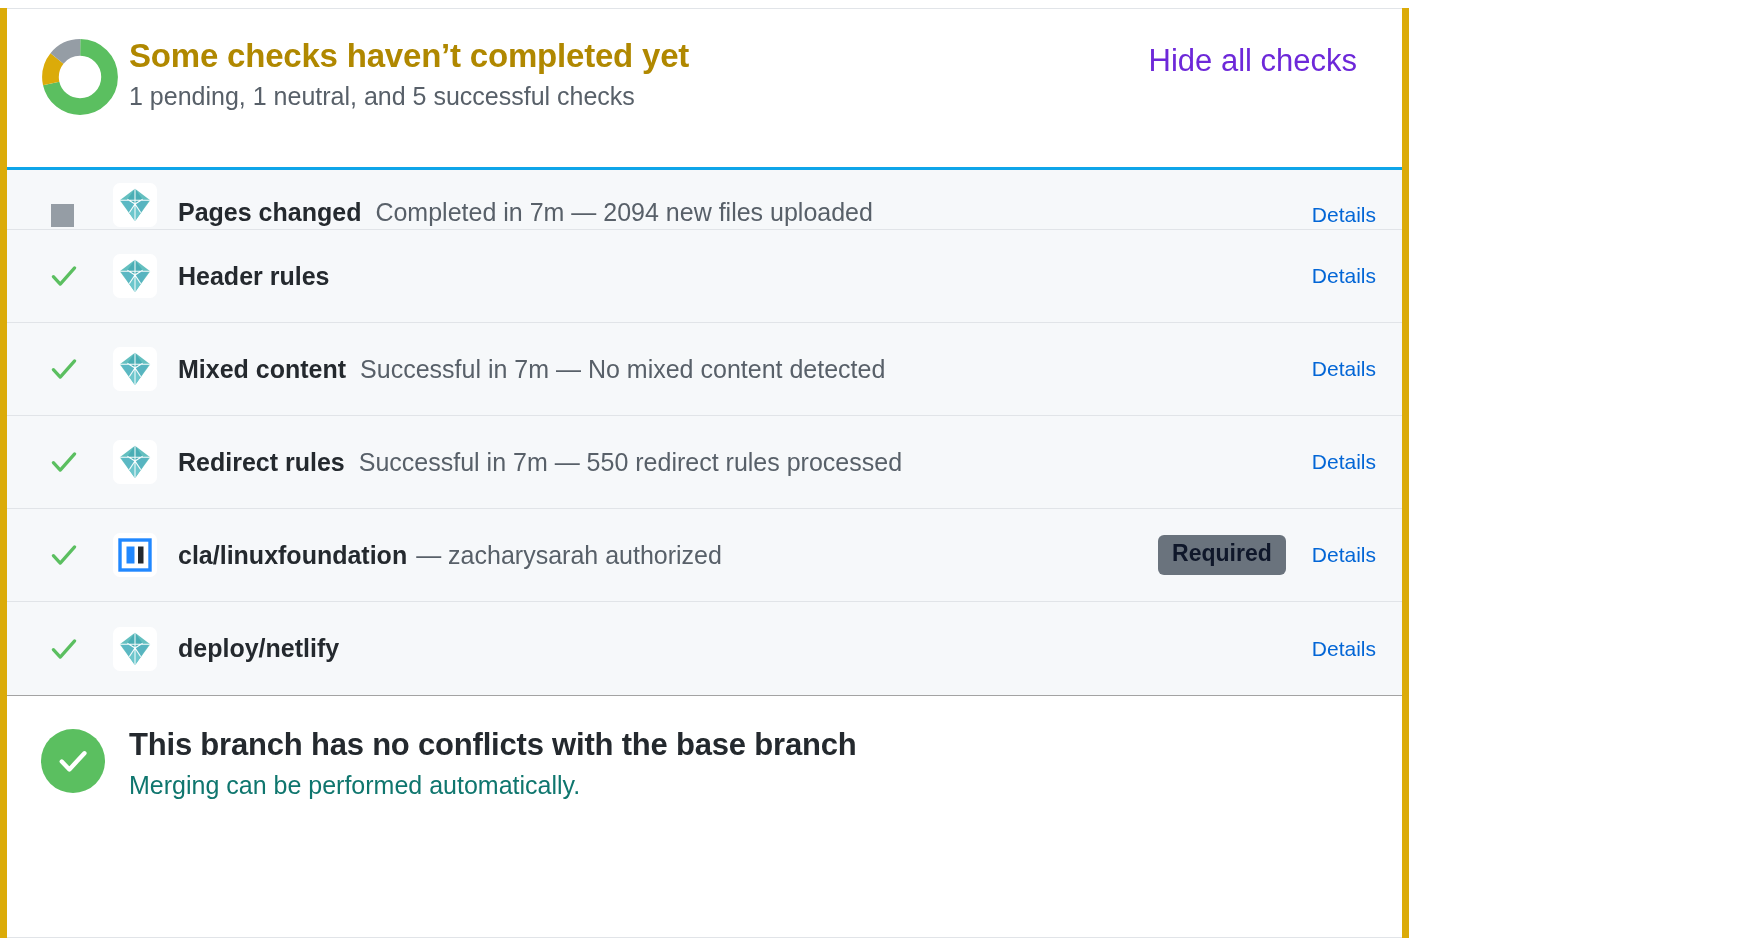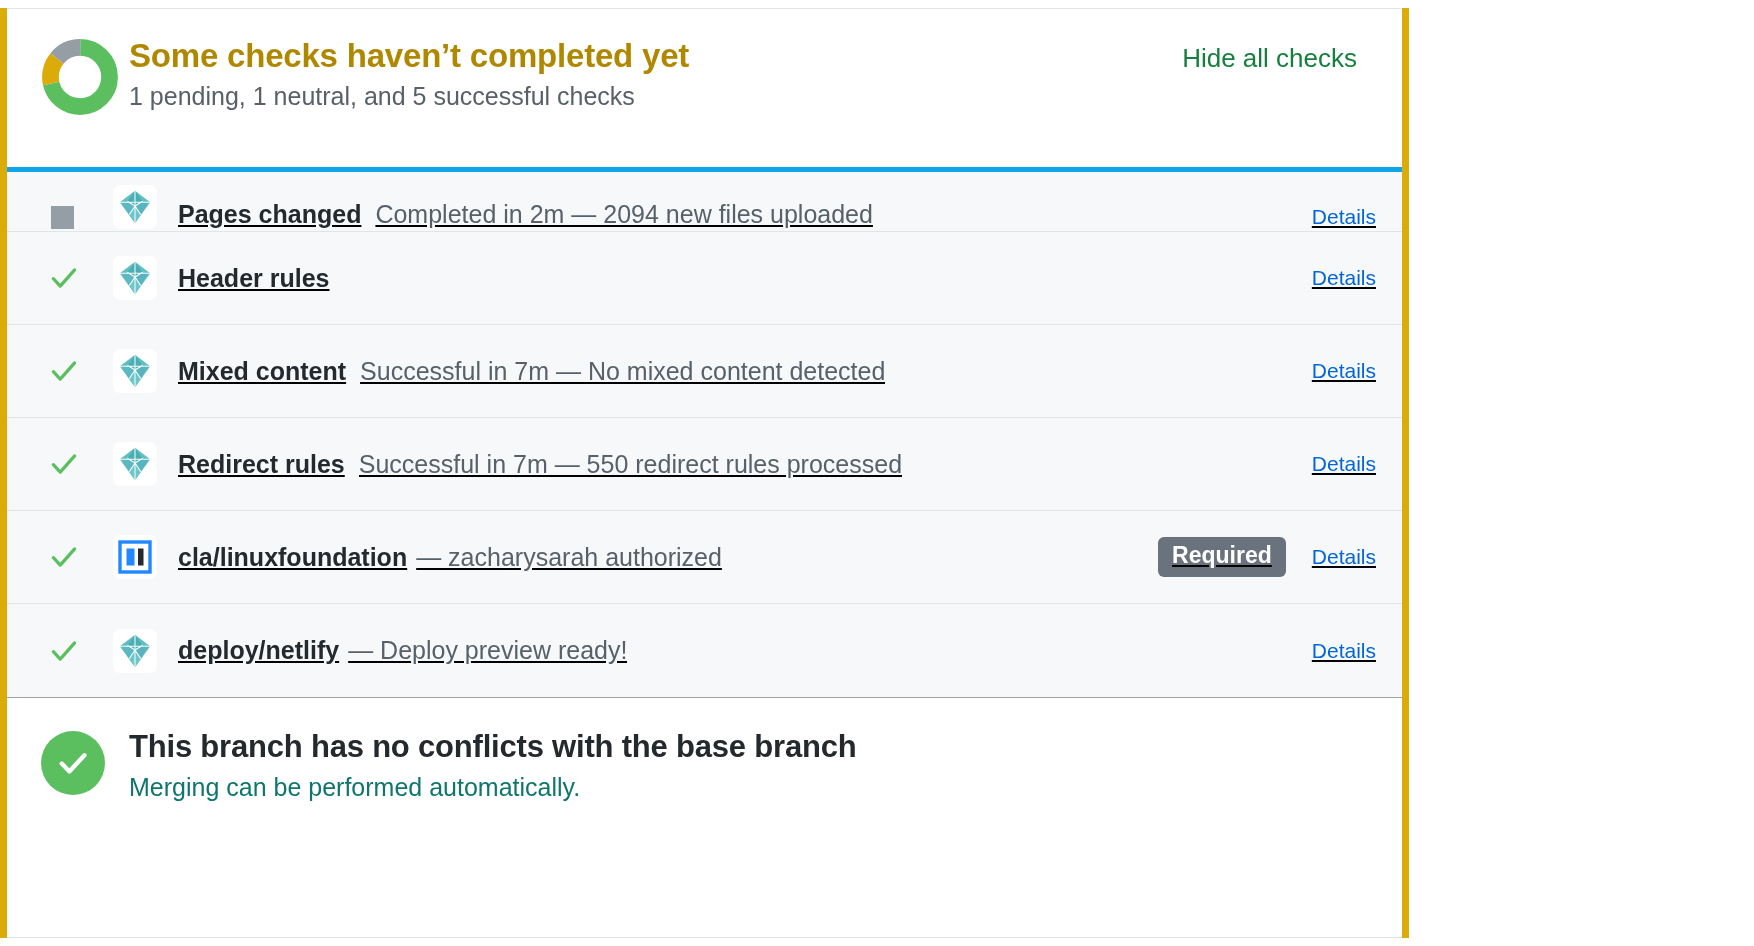--- a/index.html
+++ b/index.html
@@ -65,37 +65,36 @@
     margin: 0 0 4px 0;
   }
   .header-sub {
     font-size: 25px;
     color: #586069;
     line-height: 1.3;
     margin: 0;
   }
   .hide-all {
     flex: 0 0 auto;
-    font-size: 26px;
-    color: #15803d;
+    font-size: 31px;
+    color: #6d28d9;
     text-decoration: none;
     padding-top: 8px;
     padding-right: 11px;
     cursor: pointer;
     white-space: nowrap;
     text-align: center;
   }
 
   
   .checks-list {
     flex: 0 0 auto;
     background: #f6f8fa;
-    border-top: 5px solid #0ea5e9;
+    border-top: 3px solid #0ea5e9;
     overflow: hidden;
-    text-decoration: underline;
   }
   .check-row {
     display: flex;
     align-items: center;
     height: 93px;
     padding: 0 26px 0 42px;
     border-bottom: 1px solid #e1e4e8;
     background: #f6f8fa;
   }
   .check-row.first-clipped {
@@ -148,21 +147,21 @@
     margin-left: 14px;
     white-space: nowrap;
     overflow: hidden;
   }
   .check-desc.tight { margin-left: 9px; }
   .spacer { flex: 1 1 auto; }
 
   .badge-required {
     flex: 0 0 auto;
     background: #6a737d;
-    color: #ffffff;
+    color: #0f172a;
     font-size: 23px;
     font-weight: bold;
     border-radius: 6px;
     padding: 6px 14px 8px 14px;
     margin-right: 26px;
     line-height: 1.1;
     white-space: nowrap;
   }
   .details-link {
     flex: 0 0 auto;
@@ -252,21 +251,21 @@
             <polygon points="20,3 28,14 20,19 12,14" fill="#4aaeb5"></polygon>
             <polygon points="12,14 20,19 14,28 6,16" fill="#5bb8c4"></polygon>
             <polygon points="28,14 34,16 26,28 20,19" fill="#57b4c0"></polygon>
             <polygon points="14,28 20,19 26,28 20,37" fill="#6cc6cc"></polygon>
             <g stroke="#ffffff" stroke-width="1.1" fill="none" opacity="0.95">
               <path d="M20,3 L20,37 M4,15 L36,15 M12,14 L20,19 L28,14 M14,28 L20,19 L26,28"></path>
             </g>
           </svg>
         </div>
         <span class="check-name">Pages changed</span>
-        <span class="check-desc">Completed in 2m — 2094 new files uploaded</span>
+        <span class="check-desc">Completed in 7m — 2094 new files uploaded</span>
         <span class="spacer"></span>
         <a class="details-link">Details</a>
       </div>
 
       <div class="check-row">
         <div class="status-icon">
           <svg class="tick" viewBox="0 0 24 24">
             <path d="M3.5 12.5 L9 18.5 L20.5 5.5" fill="none" stroke="#5bbf60" stroke-width="2.6" stroke-linecap="round" stroke-linejoin="round"></path>
           </svg>
         </div>
@@ -367,21 +366,20 @@
             <polygon points="20,3 28,14 20,19 12,14" fill="#4aaeb5"></polygon>
             <polygon points="12,14 20,19 14,28 6,16" fill="#5bb8c4"></polygon>
             <polygon points="28,14 34,16 26,28 20,19" fill="#57b4c0"></polygon>
             <polygon points="14,28 20,19 26,28 20,37" fill="#6cc6cc"></polygon>
             <g stroke="#ffffff" stroke-width="1.1" fill="none" opacity="0.95">
               <path d="M20,3 L20,37 M4,15 L36,15 M12,14 L20,19 L28,14 M14,28 L20,19 L26,28"></path>
             </g>
           </svg>
         </div>
         <span class="check-name">deploy/netlify</span>
-        <span class="check-desc tight">— Deploy preview ready!</span>
         <span class="spacer"></span>
         <a class="details-link">Details</a>
       </div>
     </div>
 
     <div class="merge-status">
       <div class="merge-icon-wrap">
         <div class="merge-circle">
           <svg width="36" height="36" viewBox="0 0 24 24">
             <path d="M4.5 12.4 L9.6 17.6 L19.6 6.8" fill="none" stroke="#ffffff" stroke-width="2.9" stroke-linecap="round" stroke-linejoin="round"></path>

